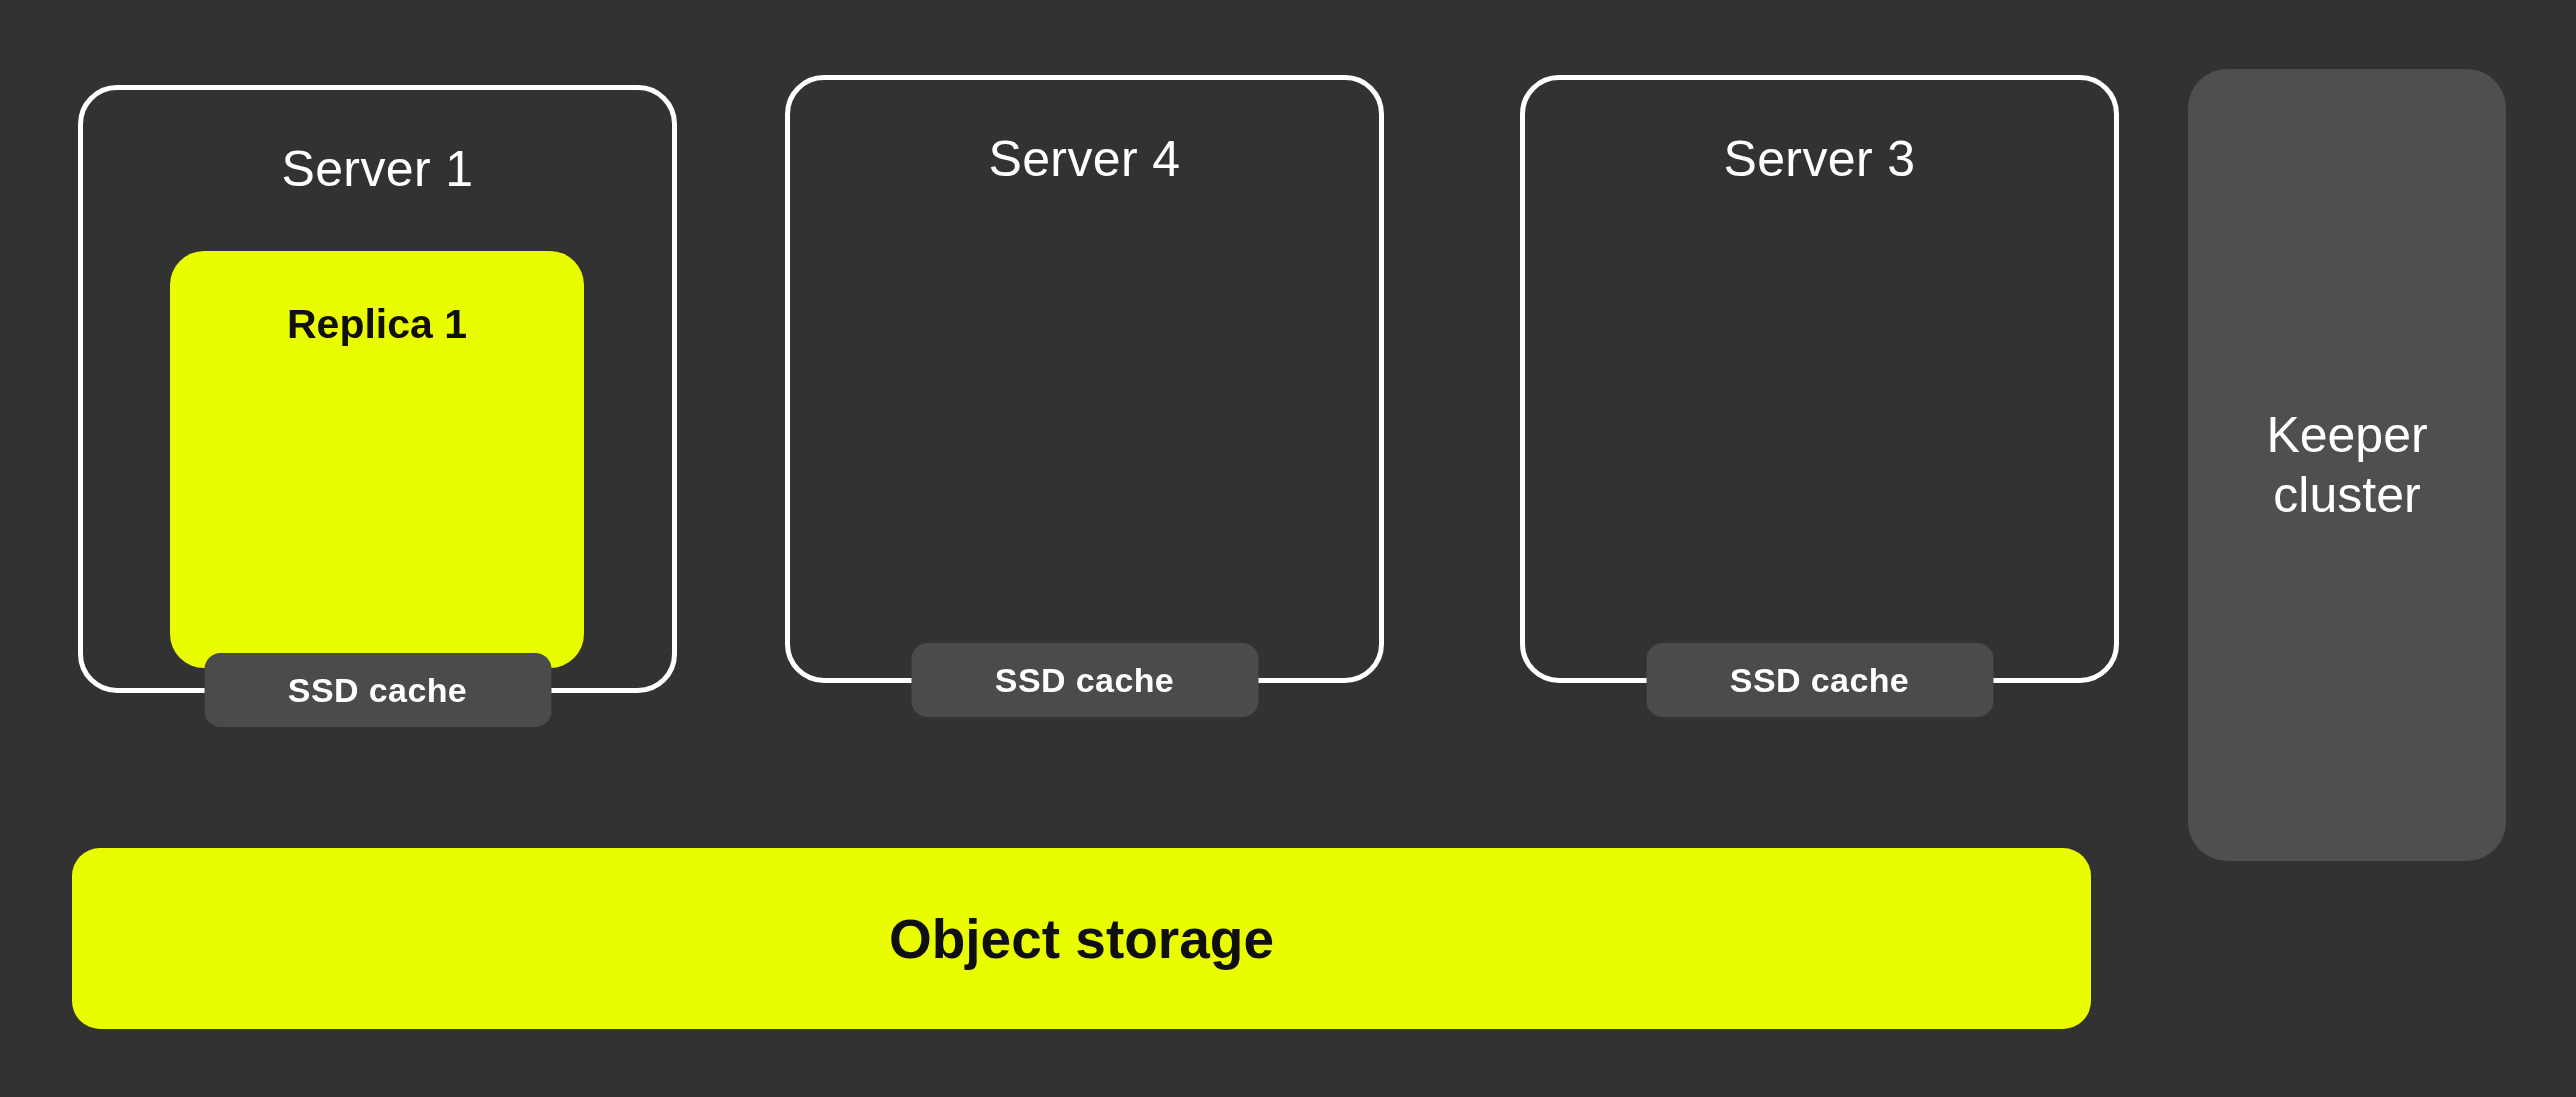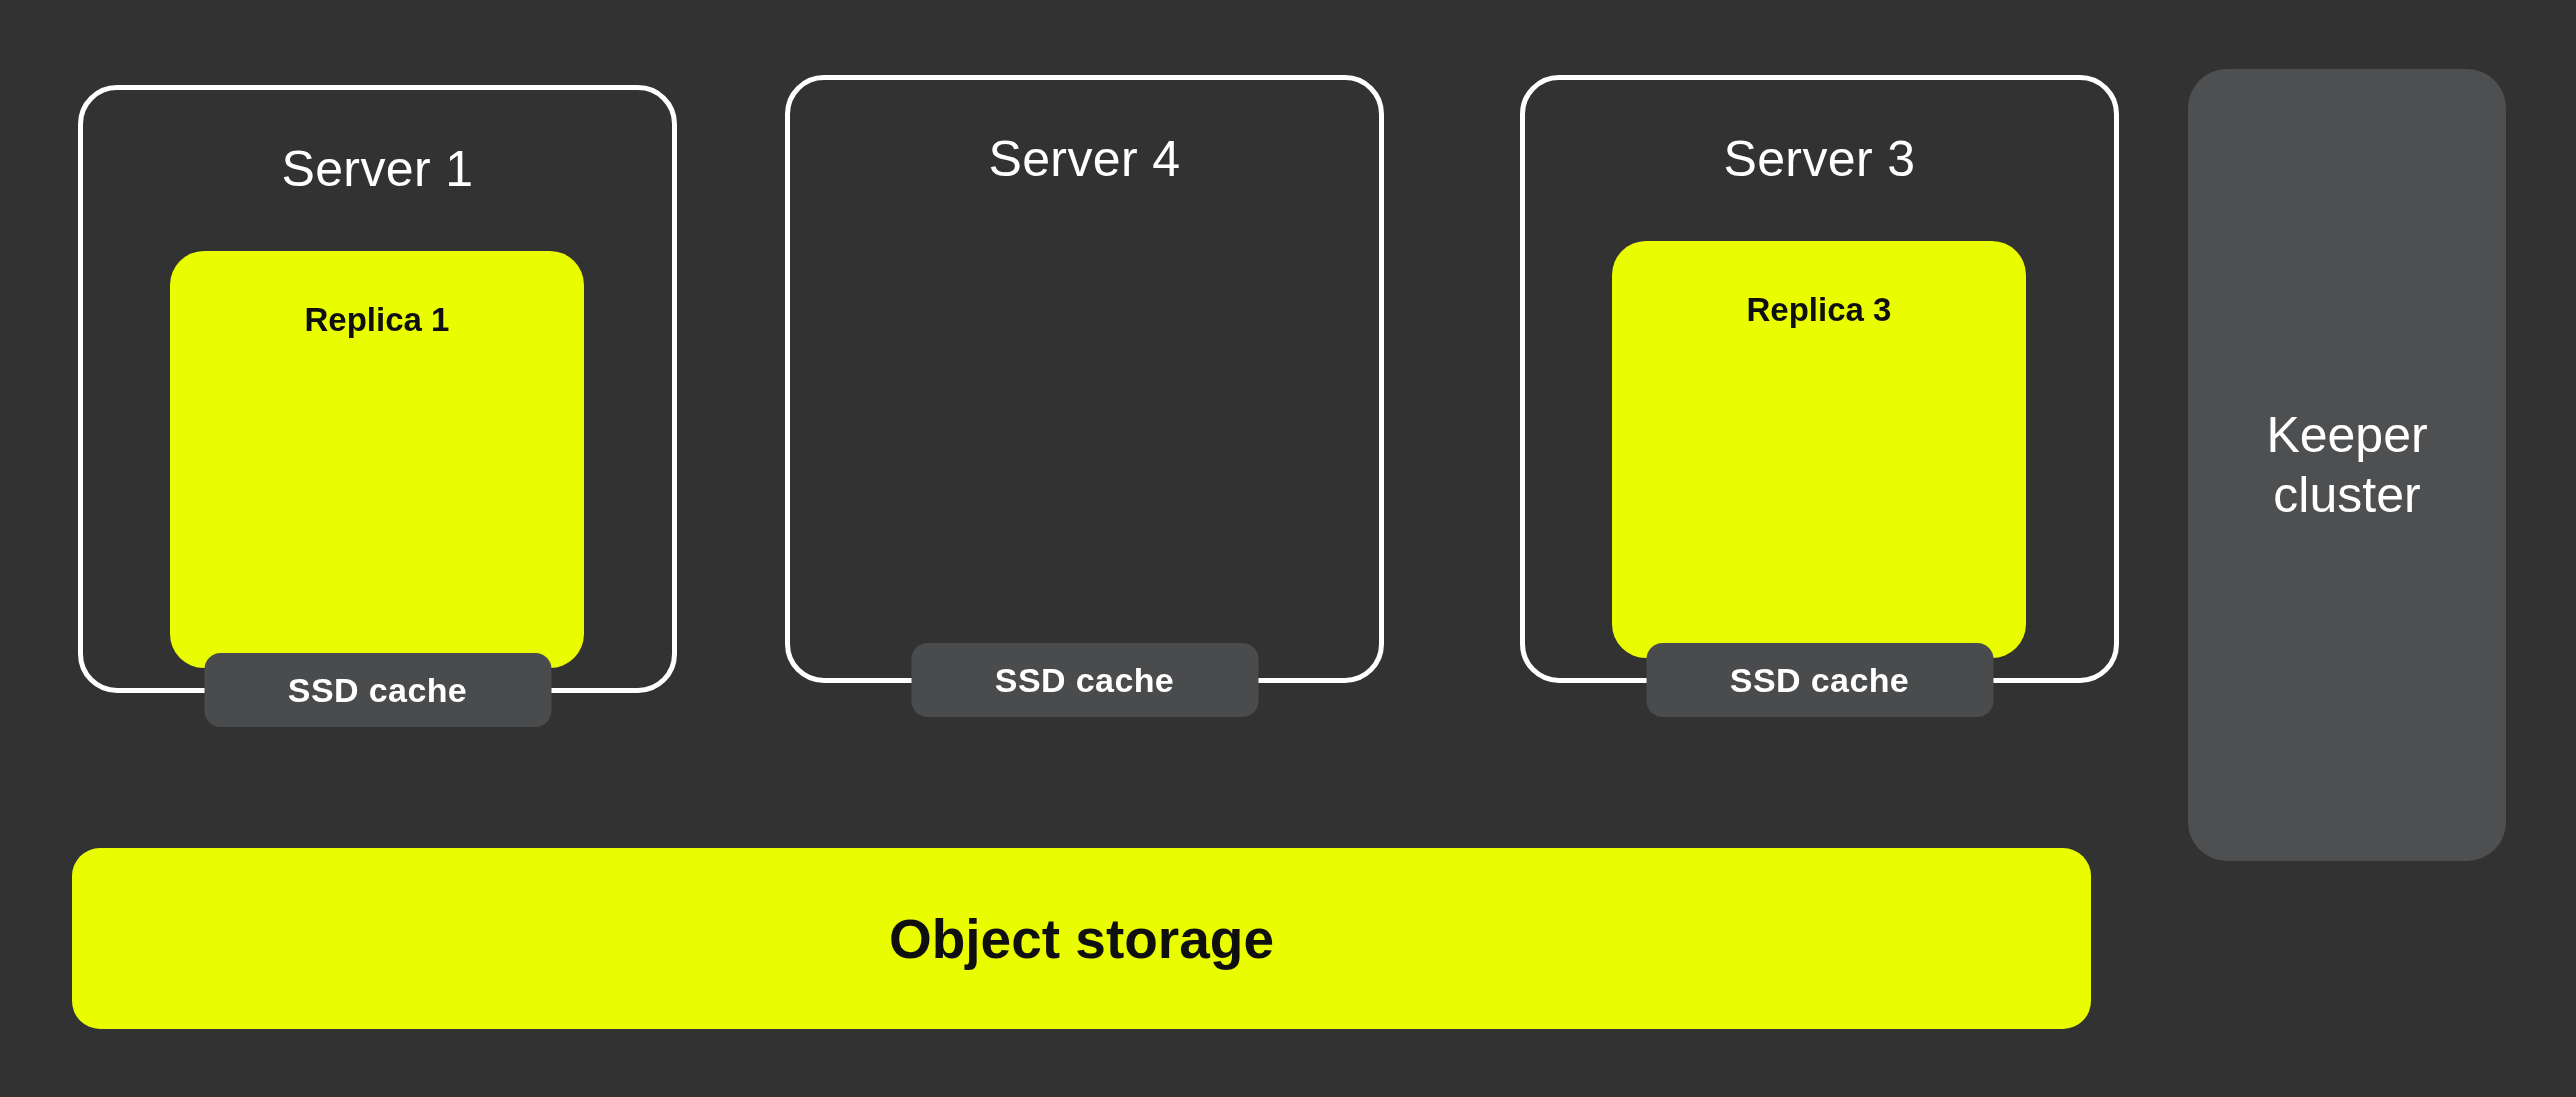--- a/index.html
+++ b/index.html
@@ -58,21 +58,21 @@
     height:417px;
     border-radius:34px;
     background:var(--accent-yellow);
   }
   .replica-label{
     position:absolute;
     top:49px;
     left:0;
     width:100%;
     text-align:center;
-    font-size:33px;
+    font-size:41px;
     font-weight:700;
     line-height:1.2;
     color:var(--text-dark);
   }
   .chip{
     position:absolute;
     left:50%;
     transform:translateX(-50%);
     top:563px;
     width:347px;
@@ -146,23 +146,20 @@
 
   <section class="server s2">
     <h2 class="server-label">Server 4</h2>
     <div class="chip">
       <span class="chip-label">SSD cache</span>
     </div>
   </section>
 
   <section class="server s3">
     <h2 class="server-label">Server 3</h2>
-    <div class="replica">
-      <div class="replica-label">Replica 3</div>
-    </div>
     <div class="chip">
       <span class="chip-label">SSD cache</span>
     </div>
   </section>
 
   <div class="object-storage">
     <span class="object-storage-label">Object storage</span>
   </div>
 
   <aside class="keeper">

